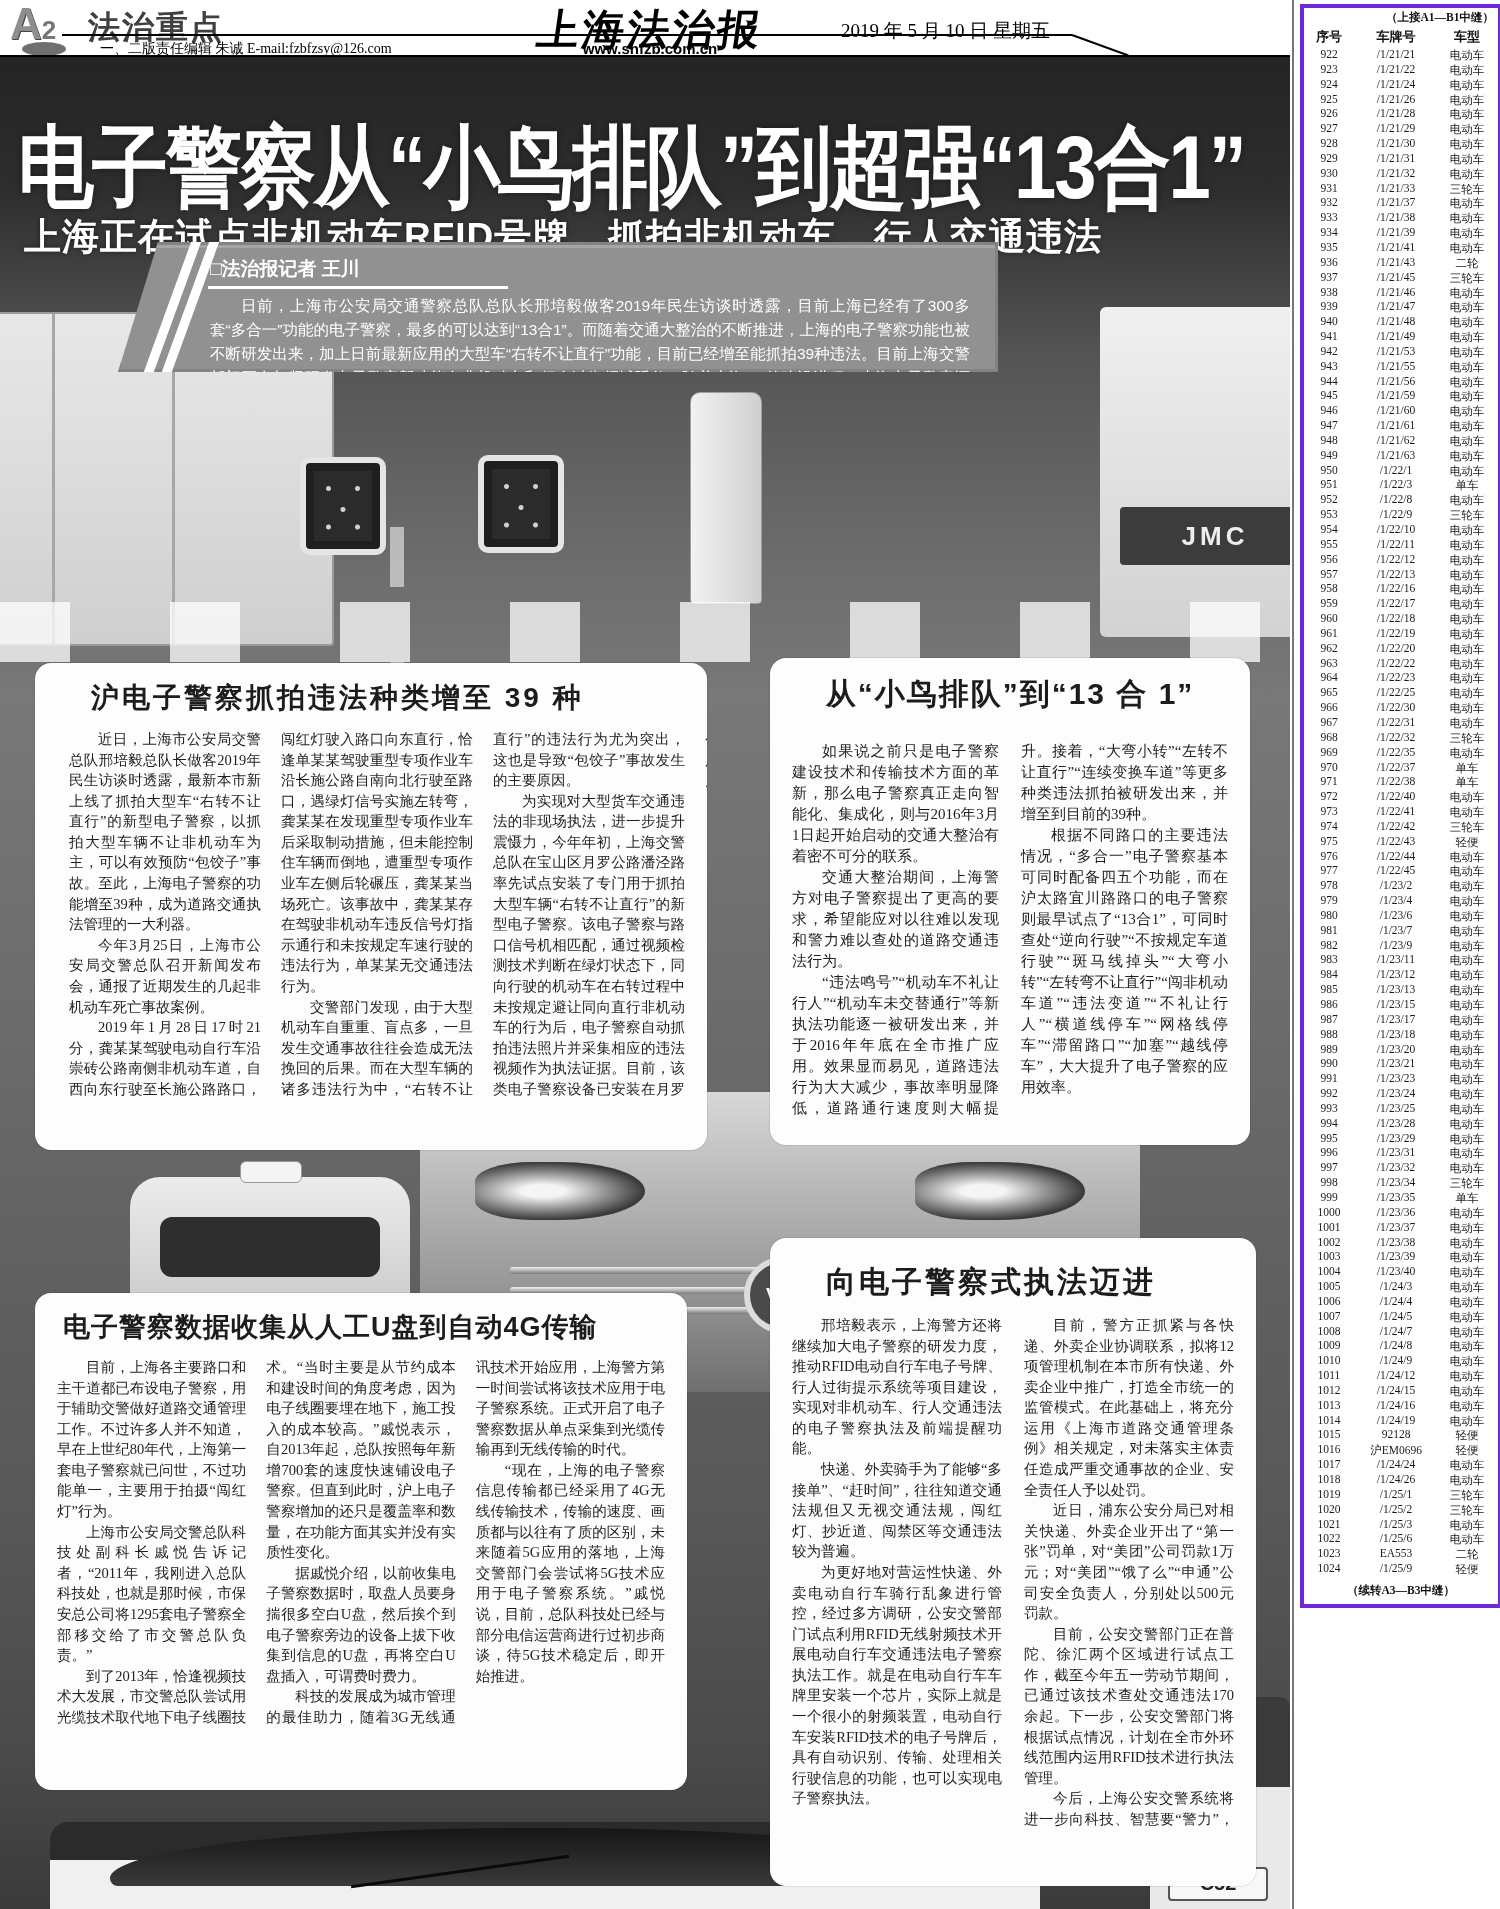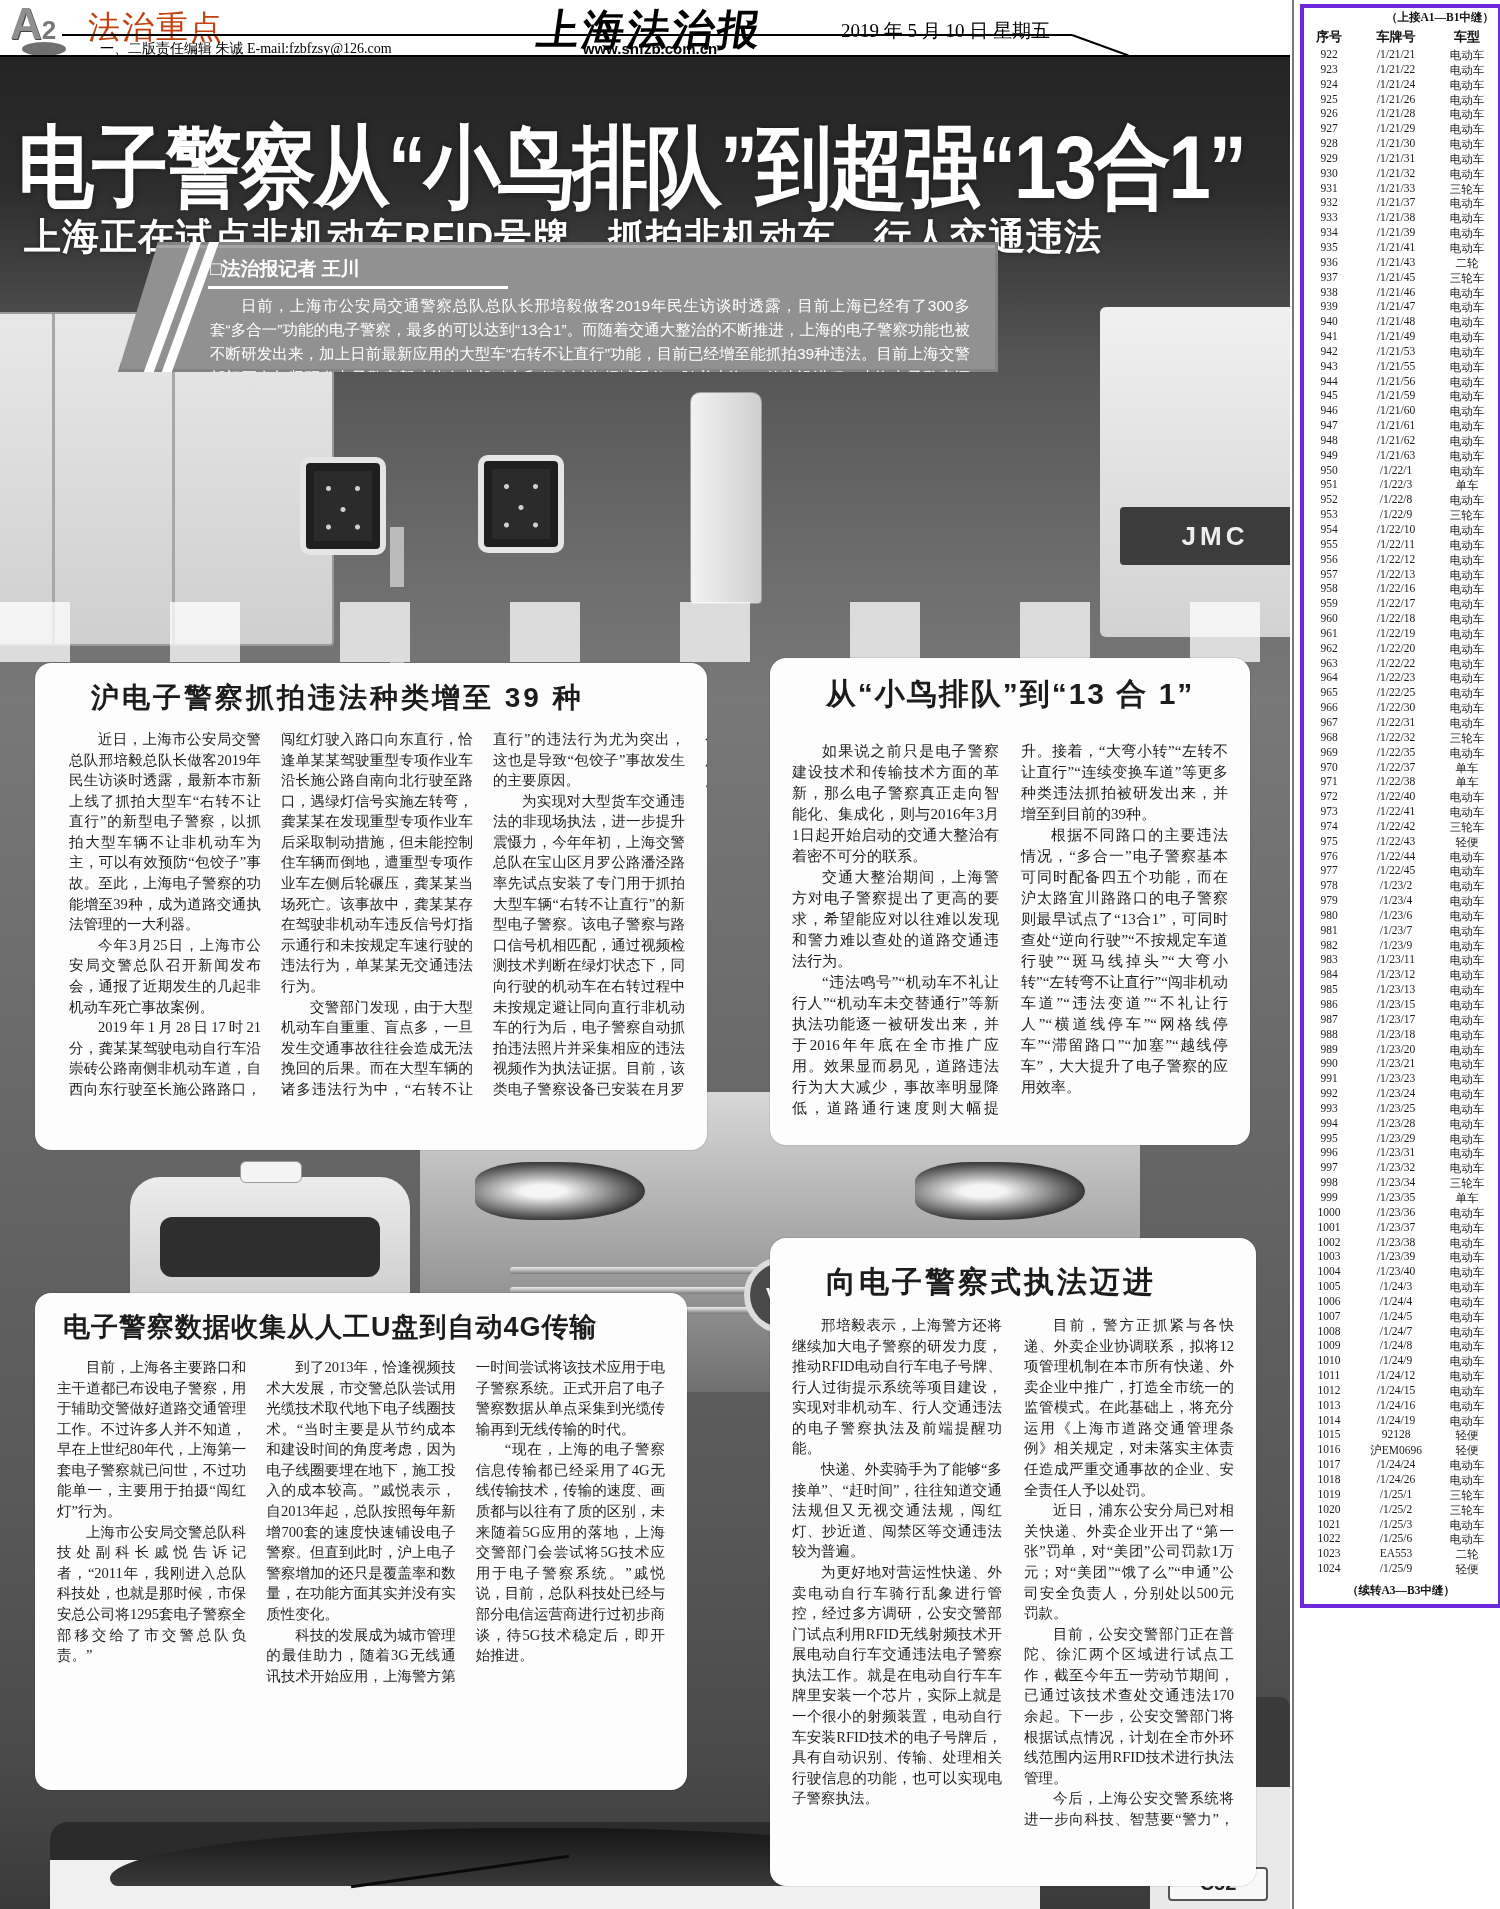--- a/index.html
+++ b/index.html
@@ -6,21 +6,21 @@
   #page{position:relative;width:1500px;height:1909px;background:#ffffff;overflow:hidden;
         font-family:"Liberation Serif",serif;color:#111;}
   
   .hdr{position:absolute;left:0;top:0;width:1290px;height:57px;background:#fff;}
   .a2logo{position:absolute;left:10px;top:2px;width:62px;height:52px;}
   .a2logo .big{font-family:"Liberation Sans",sans-serif;font-weight:900;font-size:44px;color:#8f8f8f;
                text-shadow:1px 1px 0 #444;line-height:44px;}
   .a2logo .small{font-family:"Liberation Sans",sans-serif;font-weight:700;font-size:26px;color:#777;}
   .a2oval{position:absolute;left:12px;top:40px;width:44px;height:14px;background:#6f6f6f;border-radius:50%;}
   .secname{position:absolute;left:88px;top:6px;font-family:"Liberation Sans",sans-serif;
-           font-weight:400;font-size:32px;letter-spacing:2px;color:#c2410c;}
+           font-weight:700;font-size:32px;letter-spacing:2px;color:#404040;}
   .masthead{position:absolute;left:470px;top:2px;width:360px;text-align:center;
             font-family:"DejaVu Serif",serif;font-weight:bold;font-size:42px;color:#000;
             transform:skewX(-8deg);letter-spacing:3px;}
   .website{position:absolute;left:470px;top:40px;width:360px;text-align:center;
            font-family:"Liberation Sans",sans-serif;font-weight:700;font-size:15px;color:#000;}
   .dateline{position:absolute;right:240px;top:18px;font-size:19px;color:#000;}
   .edrule{position:absolute;left:62px;top:34px;width:1010px;height:2px;background:#000;}
   .edrule2{position:absolute;left:1072px;top:34px;width:60px;height:2px;background:#000;transform:rotate(20deg);transform-origin:left;}
   .editorline{position:absolute;left:100px;top:40px;font-size:14px;color:#000;}
   .hdr-bottom{position:absolute;left:0;top:55px;width:1290px;height:2px;background:#000;}
@@ -218,20 +218,21 @@
       </div>
   </div>
 
   <div class="card" id="card3">
     <h2>电子警察数据收集从人工U盘到自动4G传输</h2>
     <div class="body">
 
     <p class="para">目前，上海各主要路口和主干道都已布设电子警察，用于辅助交警做好道路交通管理工作。不过许多人并不知道，早在上世纪80年代，上海第一套电子警察就已问世，不过功能单一，主要用于拍摄“闯红灯”行为。</p>
         <p class="para">上海市公安局交警总队科技处副科长戚悦告诉记者，“2011年，我刚进入总队科技处，也就是那时候，市保安总公司将1295套电子警察全部移交给了市交警总队负责。”</p>
         <p class="para">到了2013年，恰逢视频技术大发展，市交警总队尝试用光缆技术取代地下电子线圈技术。“当时主要是从节约成本和建设时间的角度考虑，因为电子线圈要埋在地下，施工投入的成本较高。”戚悦表示，自2013年起，总队按照每年新增700套的速度快速铺设电子警察。但直到此时，沪上电子警察增加的还只是覆盖率和数量，在功能方面其实并没有实质性变化。</p>
+        <p class="para">据戚悦介绍，以前收集电子警察数据时，取盘人员要身揣很多空白U盘，然后挨个到电子警察旁边的设备上拔下收集到信息的U盘，再将空白U盘插入，可谓费时费力。</p>
         <p class="para">科技的发展成为城市管理的最佳助力，随着3G无线通讯技术开始应用，上海警方第一时间尝试将该技术应用于电子警察系统。正式开启了电子警察数据从单点采集到光缆传输再到无线传输的时代。</p>
         <p class="para">“现在，上海的电子警察信息传输都已经采用了4G无线传输技术，传输的速度、画质都与以往有了质的区别，未来随着5G应用的落地，上海交警部门会尝试将5G技术应用于电子警察系统。”戚悦说，目前，总队科技处已经与部分电信运营商进行过初步商谈，待5G技术稳定后，即开始推进。</p>
       </div>
   </div>
 
   <div class="card" id="card4">
     <h2>向电子警察式执法迈进</h2>
     <div class="body">
       <span>
         

